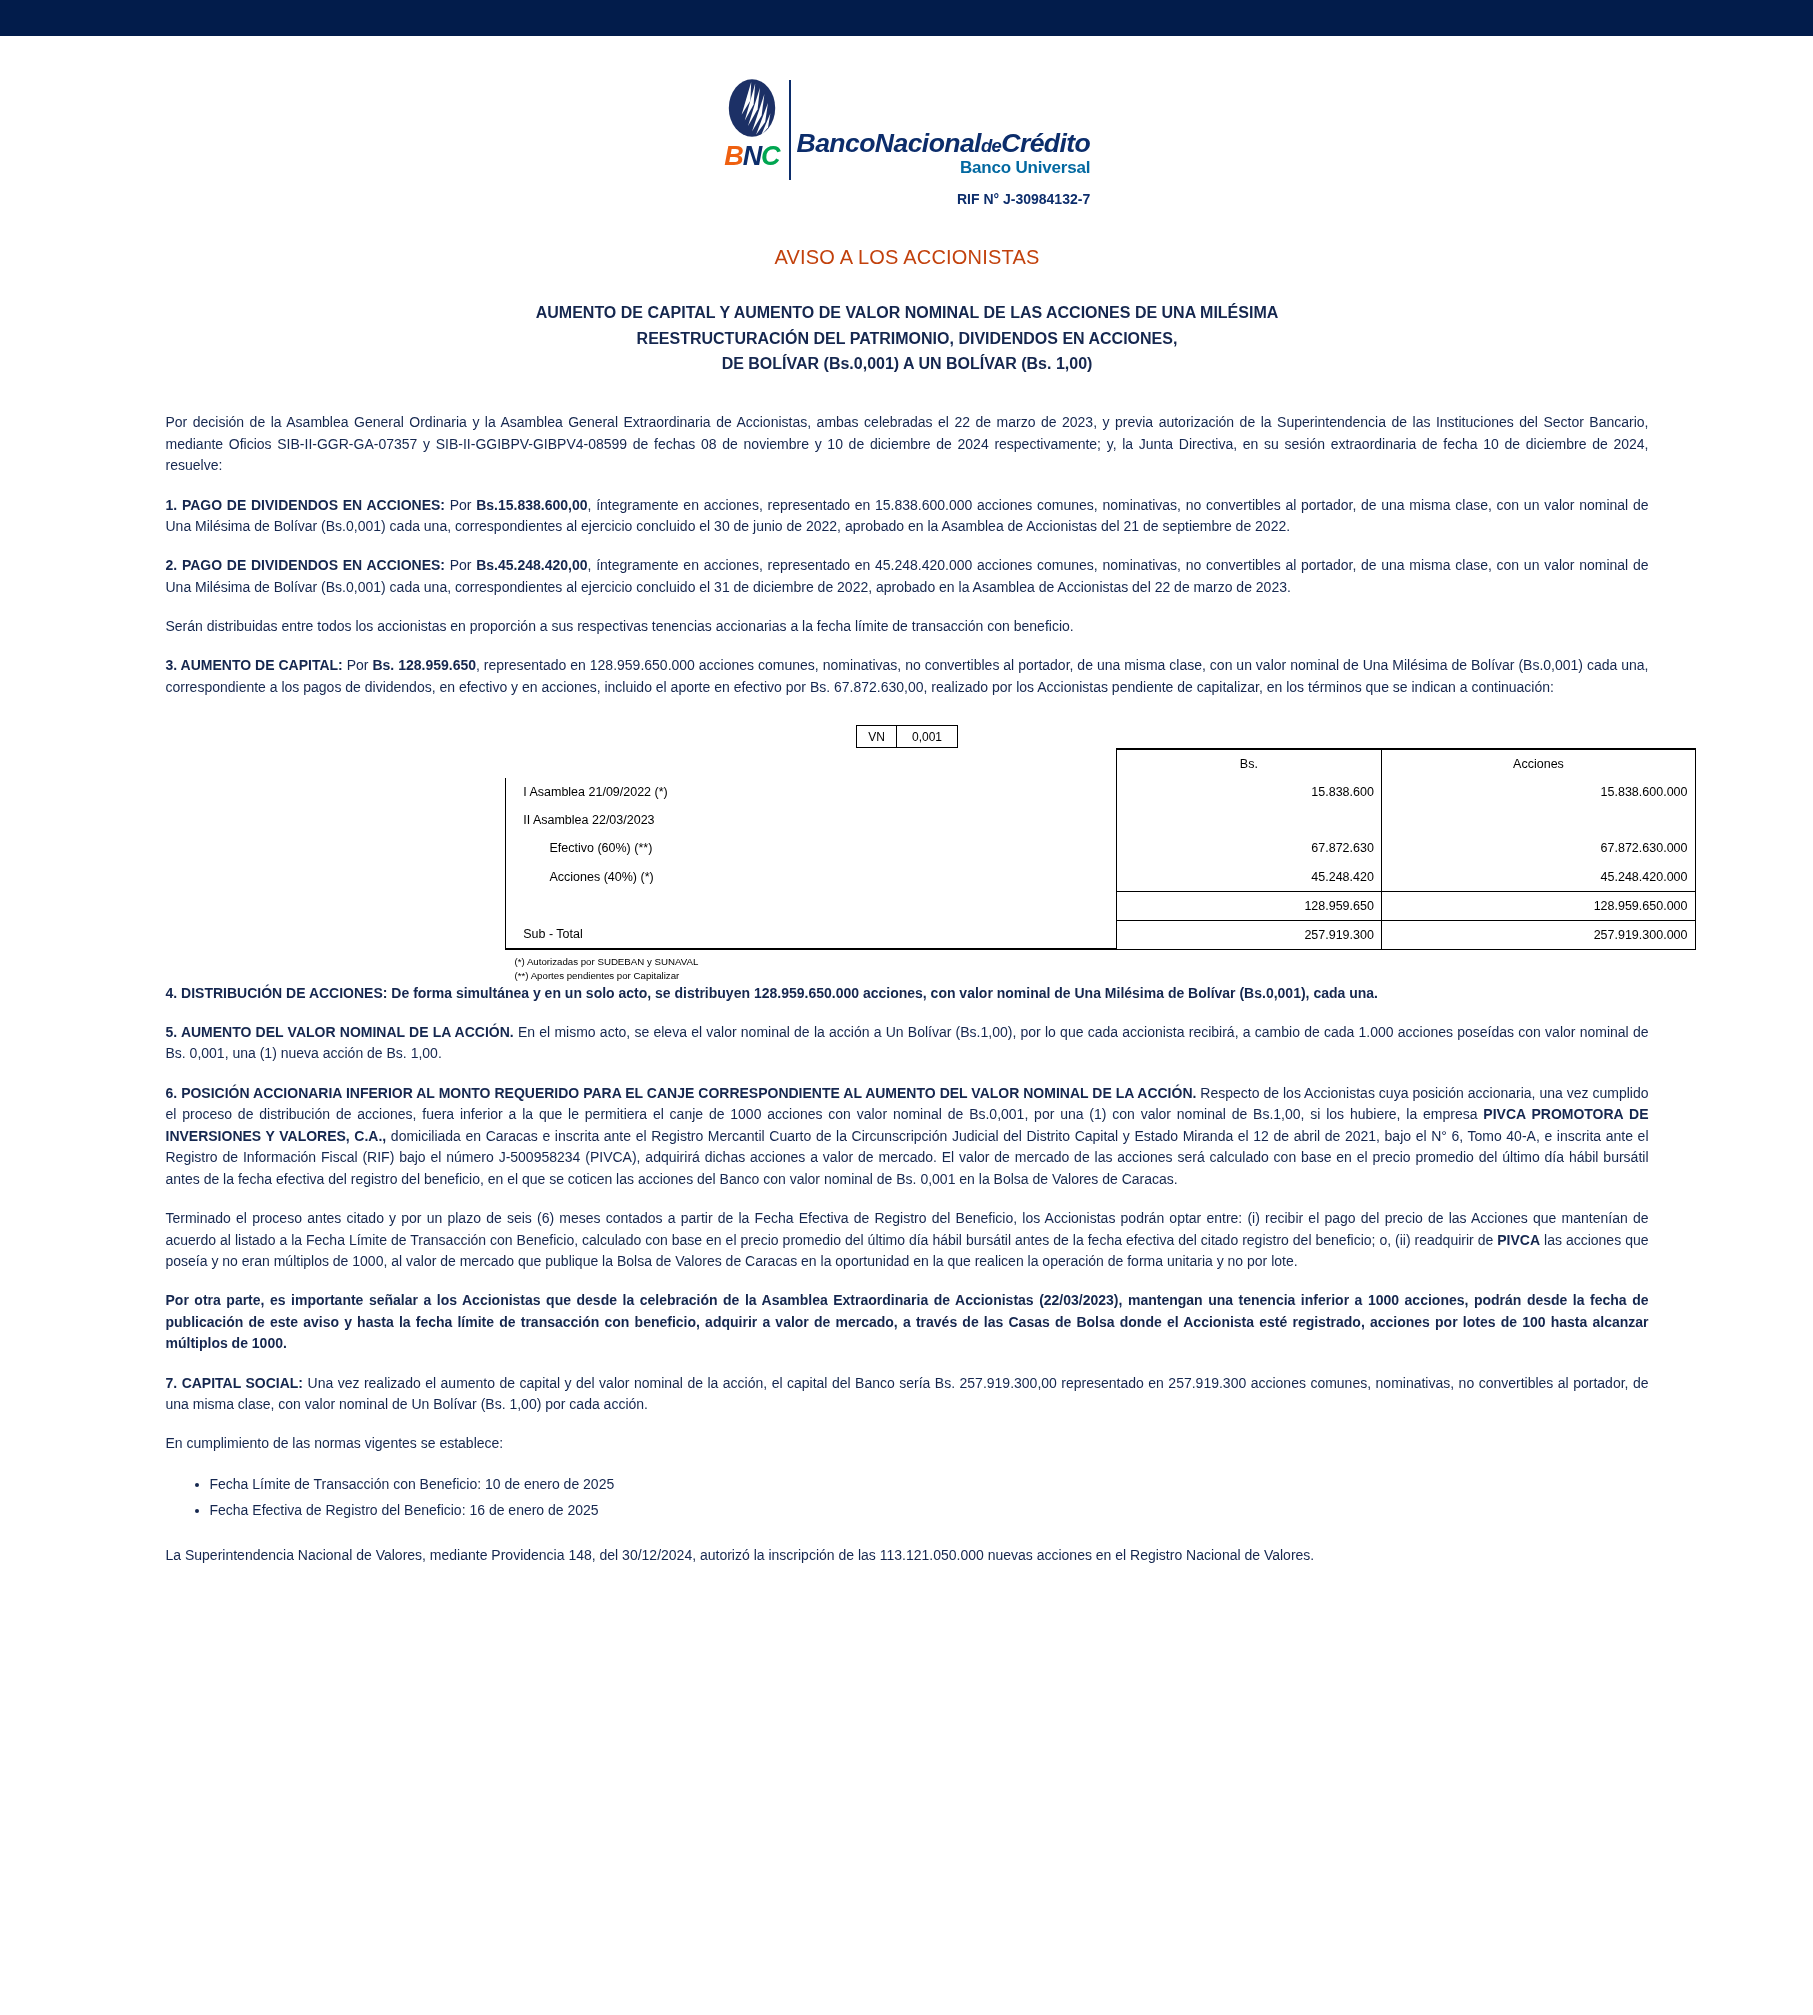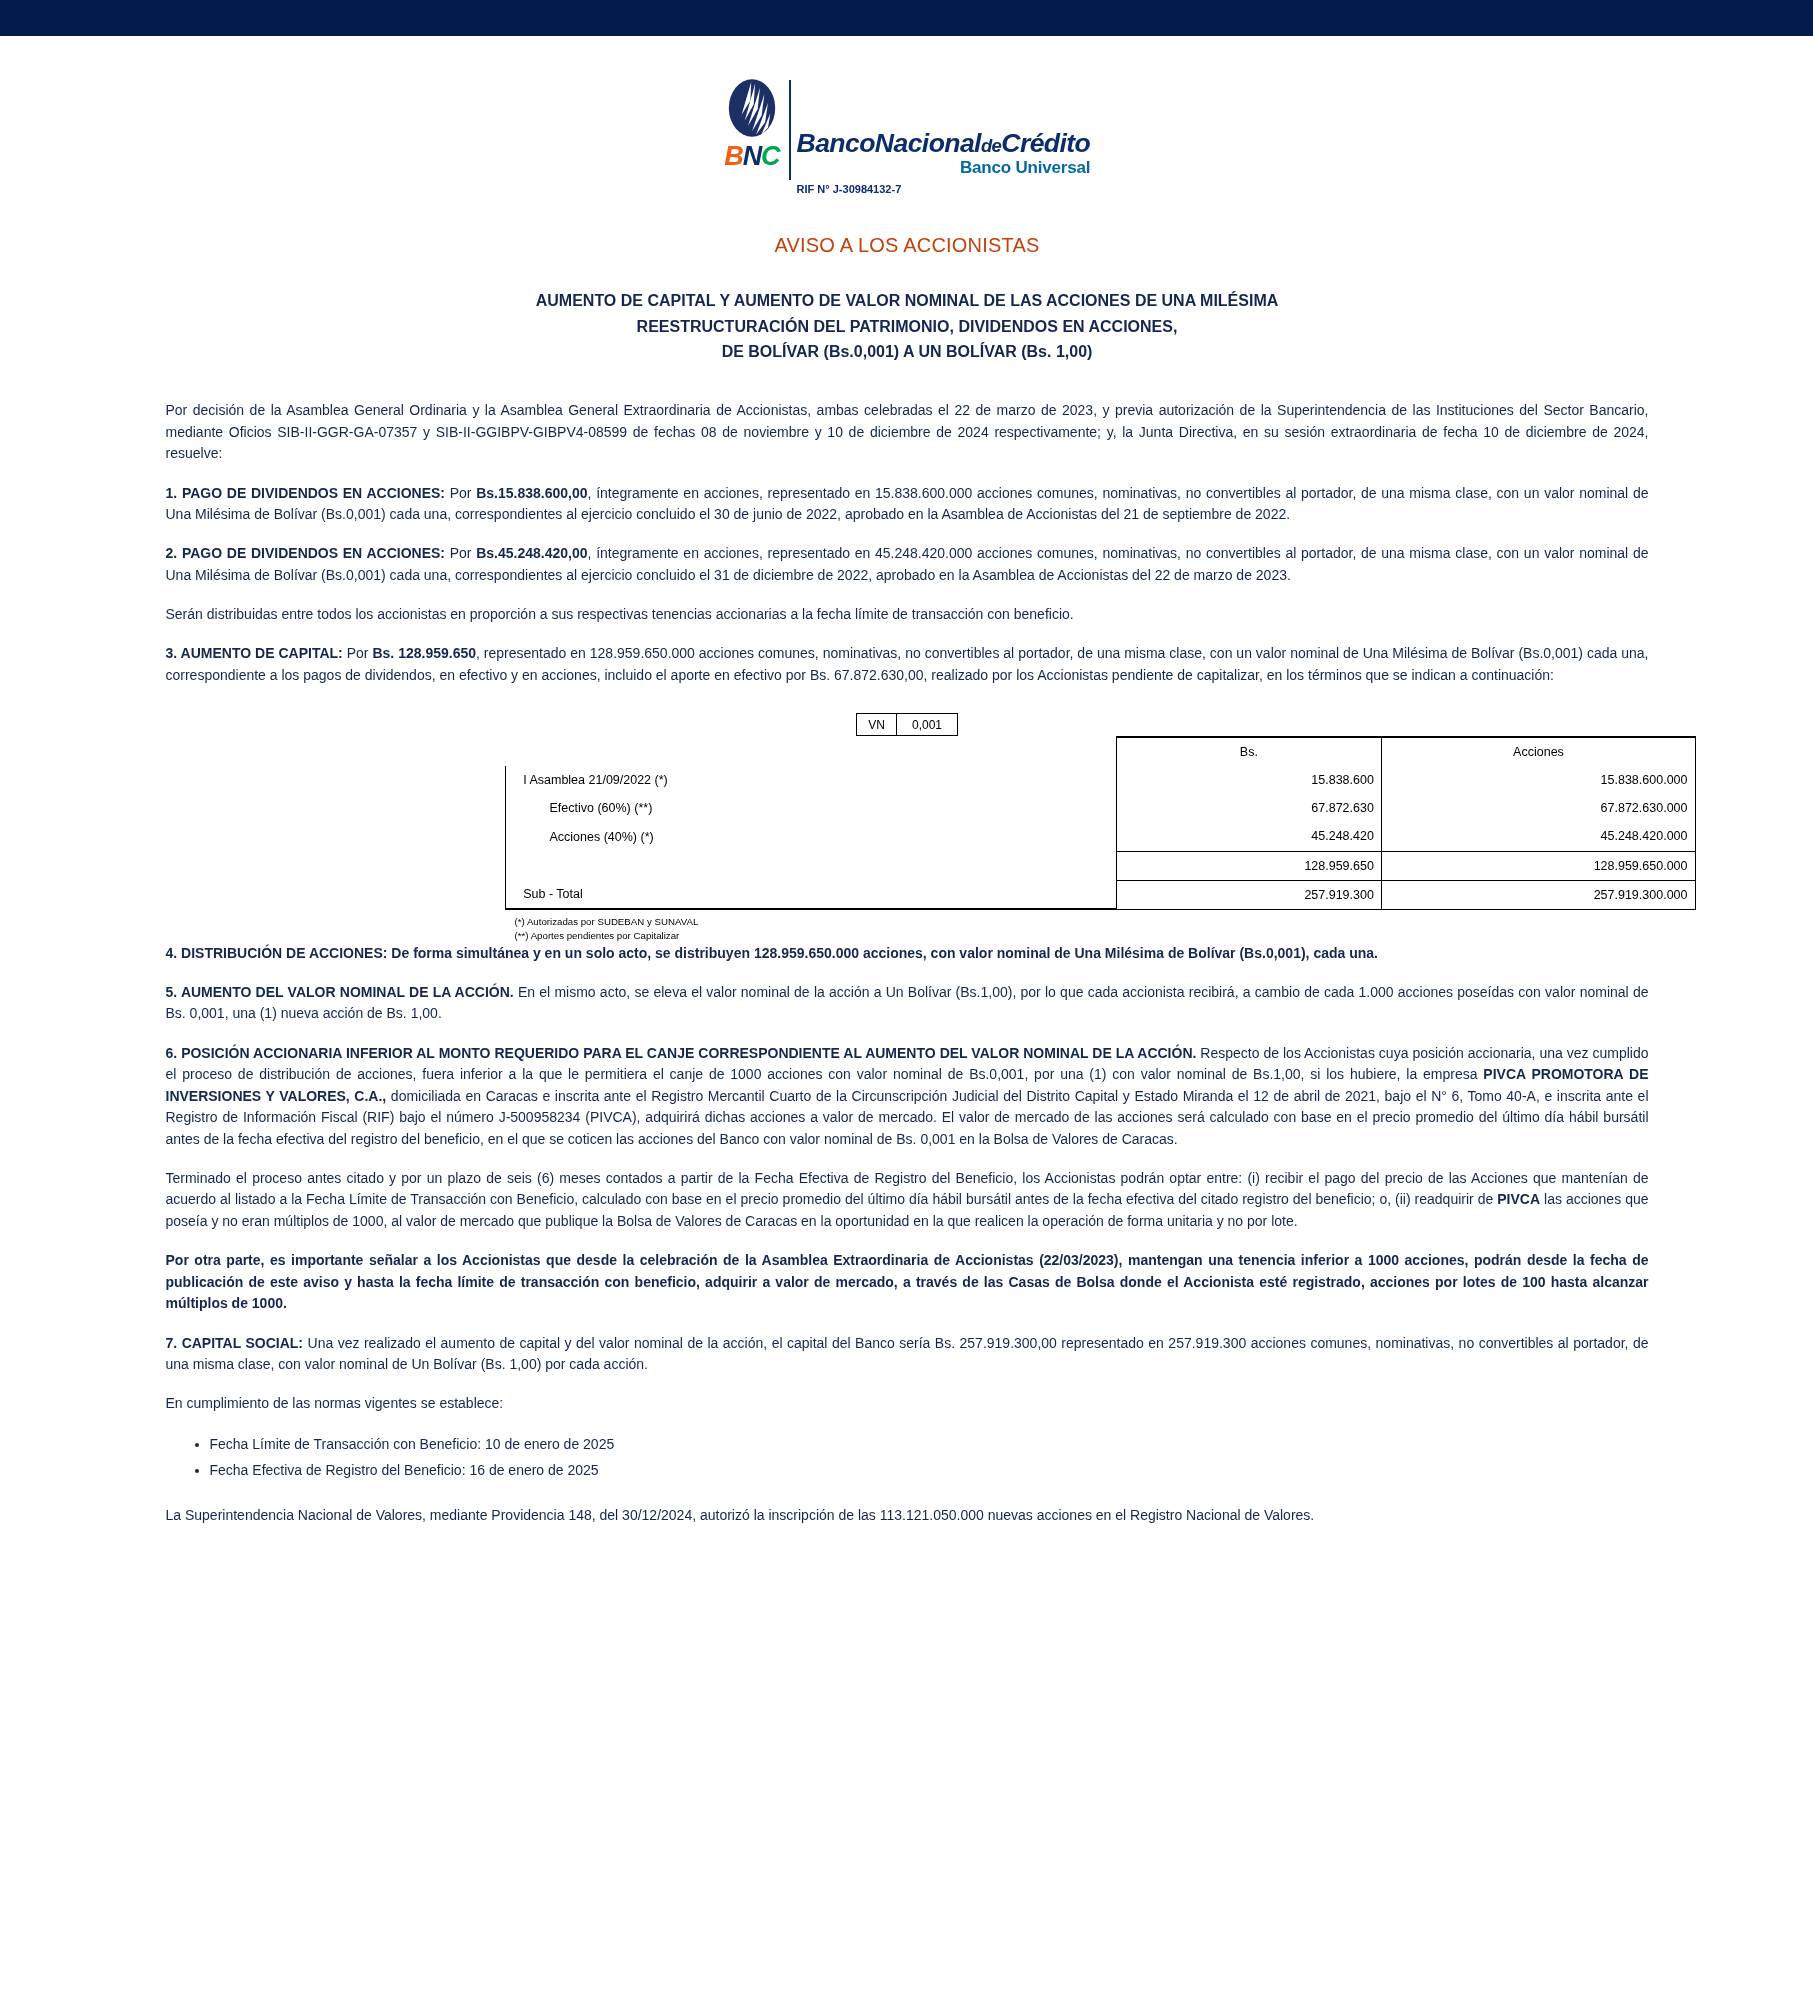--- a/index.html
+++ b/index.html
@@ -89,22 +89,23 @@
     font-weight: bold;
     font-size: 17px;
     text-align: right;
     line-height: 1.1;
     margin-top: 1.6px;
     letter-spacing: -0.2px;
   }
   .logo-rif {
     color: #0c2d6b;
     font-weight: bold;
-    font-size: 11px;
-    margin-top: 6px;
+    font-size: 14px;
+    text-align: right;
+    margin-top: 14px;
     letter-spacing: 0px;
   }
 
   
   .aviso {
     text-align: center;
     color: #c2410c;
     font-weight: normal;
     font-size: 20px;
     letter-spacing: 0.2px;
@@ -272,20 +273,25 @@
           <td class="col-label no-border"></td>
           <td class="col-bs bd-l bd-r bd-t-thick">Bs.</td>
           <td class="col-acc bd-r bd-t-thick">Acciones</td>
         </tr>
         <tr>
           <td class="col-label bd-l indent1">I Asamblea 21/09/2022 (*)</td>
           <td class="col-bs bd-l bd-r">15.838.600</td>
           <td class="col-acc bd-r">15.838.600.000</td>
         </tr>
         <tr>
+          <td class="col-label bd-l indent1">II Asamblea 22/03/2023</td>
+          <td class="col-bs bd-l bd-r"></td>
+          <td class="col-acc bd-r"></td>
+        </tr>
+        <tr>
           <td class="col-label bd-l indent2">Efectivo (60%) (**)</td>
           <td class="col-bs bd-l bd-r">67.872.630</td>
           <td class="col-acc bd-r">67.872.630.000</td>
         </tr>
         <tr>
           <td class="col-label bd-l indent2">Acciones (40%) (*)</td>
           <td class="col-bs bd-l bd-r bd-b">45.248.420</td>
           <td class="col-acc bd-r bd-b">45.248.420.000</td>
         </tr>
         <tr>

